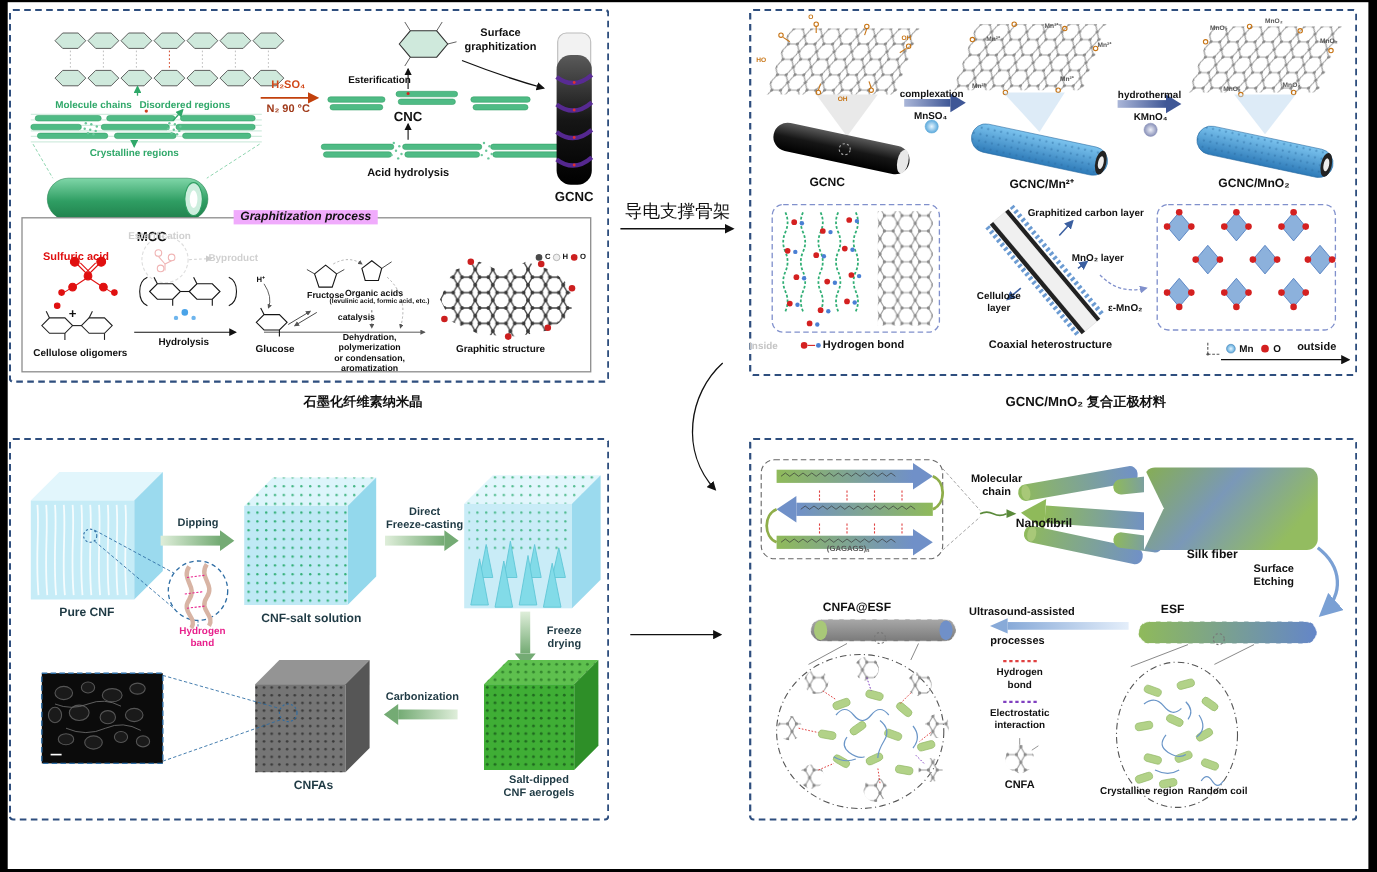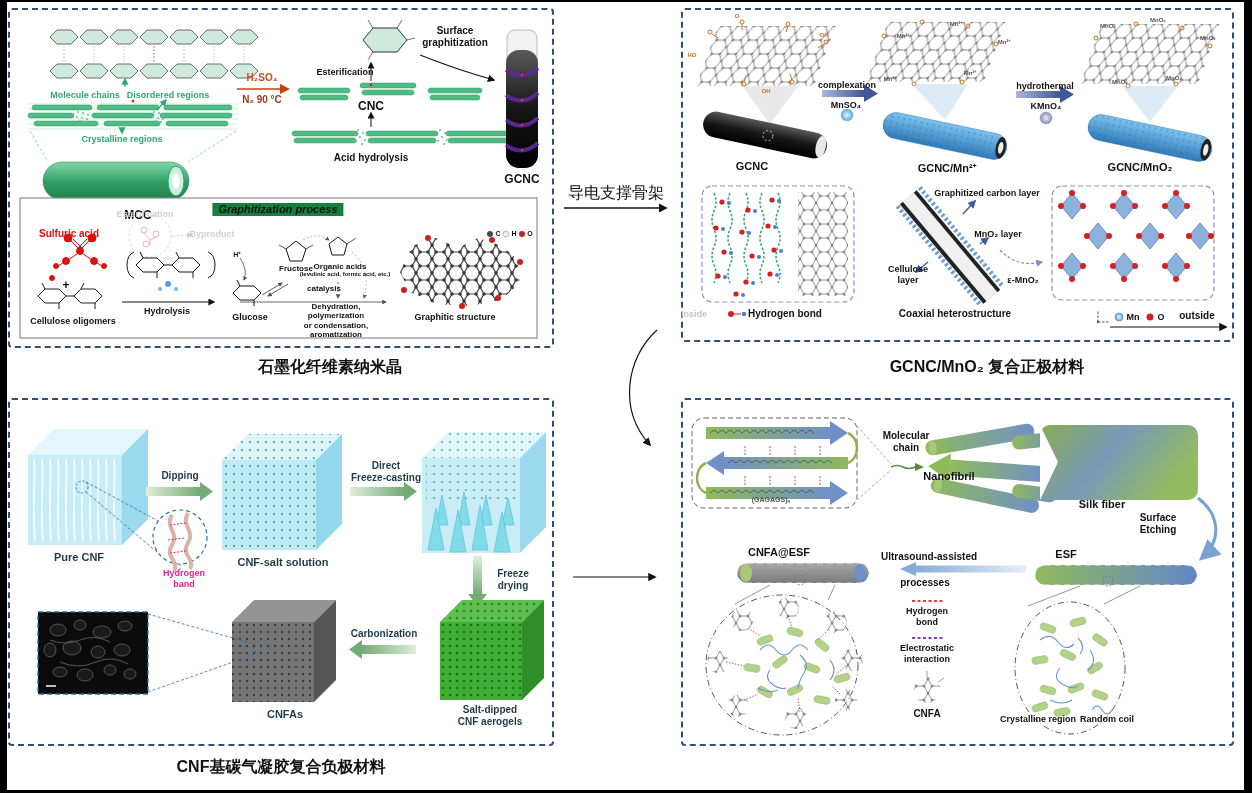--- a/index.html
+++ b/index.html
@@ -5,26 +5,26 @@
   html,body{margin:0;padding:0;background:#000;}
   #canvas{position:relative;width:1252px;height:793px;background:#fff;overflow:hidden;
           font-family:"Liberation Sans",sans-serif;}
   .frame{position:absolute;background:#000;}
   .panel{position:absolute;border:2px dashed #2e4e7e;border-radius:4px;box-sizing:border-box;background:transparent;}
   #art{position:absolute;left:0;top:0;}
   .L{position:absolute;transform:translateX(-50%);text-align:center;font-weight:700;
      white-space:pre-line;line-height:1.18;color:#111;z-index:5;}
   .s6{font-size:6px}.s7{font-size:7px}.s8{font-size:8px}.s9{font-size:9px}.s10{font-size:10px}
   .s11{font-size:11px}.s12{font-size:12px}.s13{font-size:12px}
-  .s16{font-size:16px}.s20{font-size:16px}
+  .s16{font-size:16px}.s20{font-size:12px}
   .green{color:#2fa869}.red{color:#d1491a}.red2{color:#e01010}.dred{color:#a03a1a}
   .pink{color:#e8218c}.faded{color:#d0d0d0}.insid{color:#c4c4c4}.bl{color:#1f3a44}
   .orange{color:#c77414}.gry{color:#555}.it{font-style:italic}
   .reg{font-weight:400}
-  .boxtitle{background:#15803d;padding:0 6px;z-index:6;margin-top:12px;}
+  .boxtitle{background:#f0abfc;padding:0 6px;z-index:6;}
 </style>
 </head>
 <body>
 
 <div id="canvas">
 
 <div class="frame" style="left:0;top:0;width:7px;height:793px"></div>
 <div class="frame" style="left:1244px;top:0;width:8px;height:793px"></div>
 <div class="frame" style="left:0;top:0;width:1252px;height:2px"></div>
 <div class="frame" style="left:0;top:790px;width:1252px;height:3px"></div>
@@ -859,21 +859,20 @@
 
   <use href="#grod" transform="translate(1040,707) rotate(-18)" fill="#b2d288" stroke="#94b968" stroke-width="0.6"></use>
   <path d="M1092,710 q5,-8 10,0 t10,0" fill="none" stroke="#6b96c8" stroke-width="1.2"></path>
 </g>
 </svg>
 
 <div class="L s16 reg" style="left:616px;top:184px">导电支撑骨架</div>
 
 <div class="L s20" style="left:330px;top:358px">石墨化纤维素纳米晶</div>
 <div class="L s20" style="left:987px;top:358px">GCNC/MnO₂ 复合正极材料</div>
-<div class="L s20" style="left:281px;top:758px">CNF基碳气凝胶复合负极材料</div>
 
 <div class="L s9 green" style="left:85px;top:90px">Molecule chains</div>
 <div class="L s9 green" style="left:168px;top:90px">Disordered regions</div>
 <div class="L s9 green" style="left:122px;top:134px">Crystalline regions</div>
 <div class="L s12" style="left:138px;top:208px">MCC</div>
 <div class="L s10 red" style="left:262px;top:72px">H₂SO₄</div>
 <div class="L s10 dred" style="left:262px;top:94px">N₂ 90 °C</div>
 <div class="L s9" style="left:345px;top:67px">Esterification</div>
 <div class="L s13" style="left:371px;top:99px">CNC</div>
 <div class="L s10" style="left:371px;top:152px">Acid hydrolysis</div>

